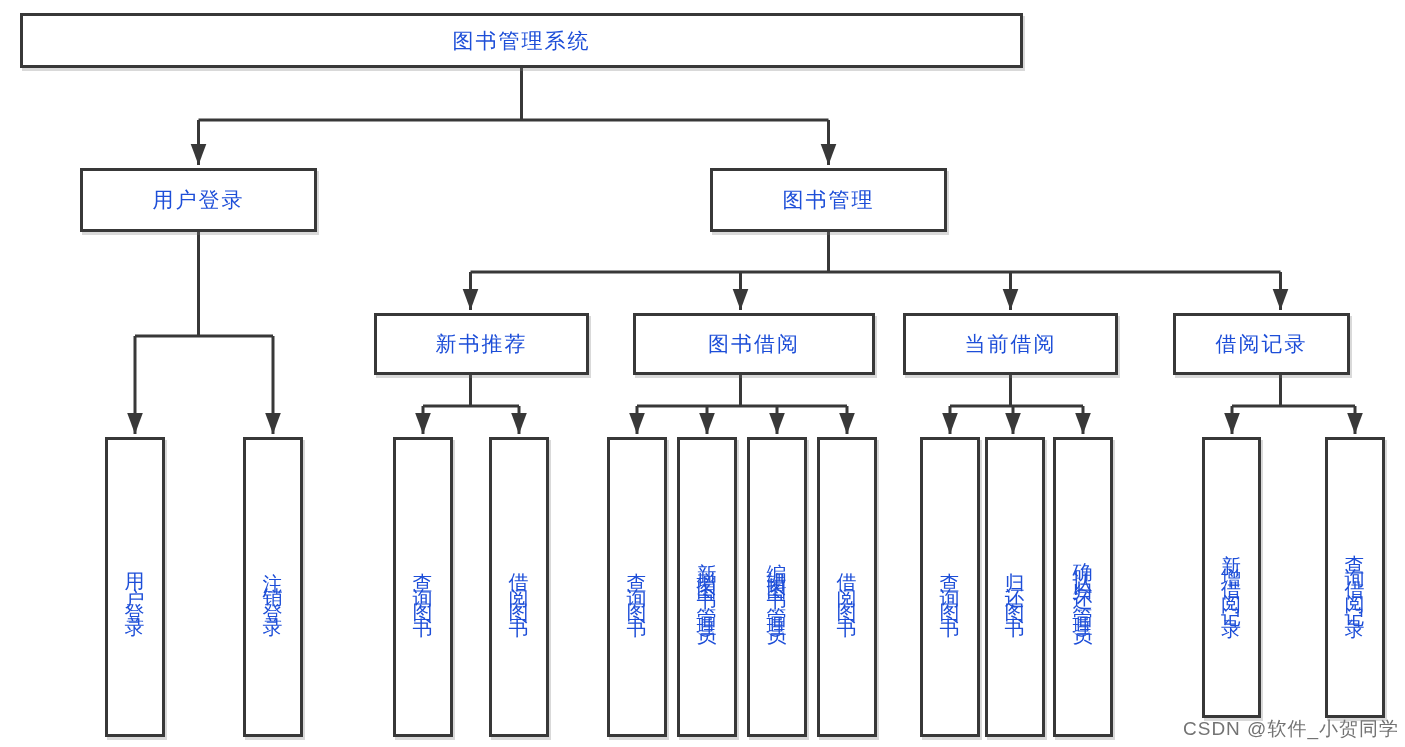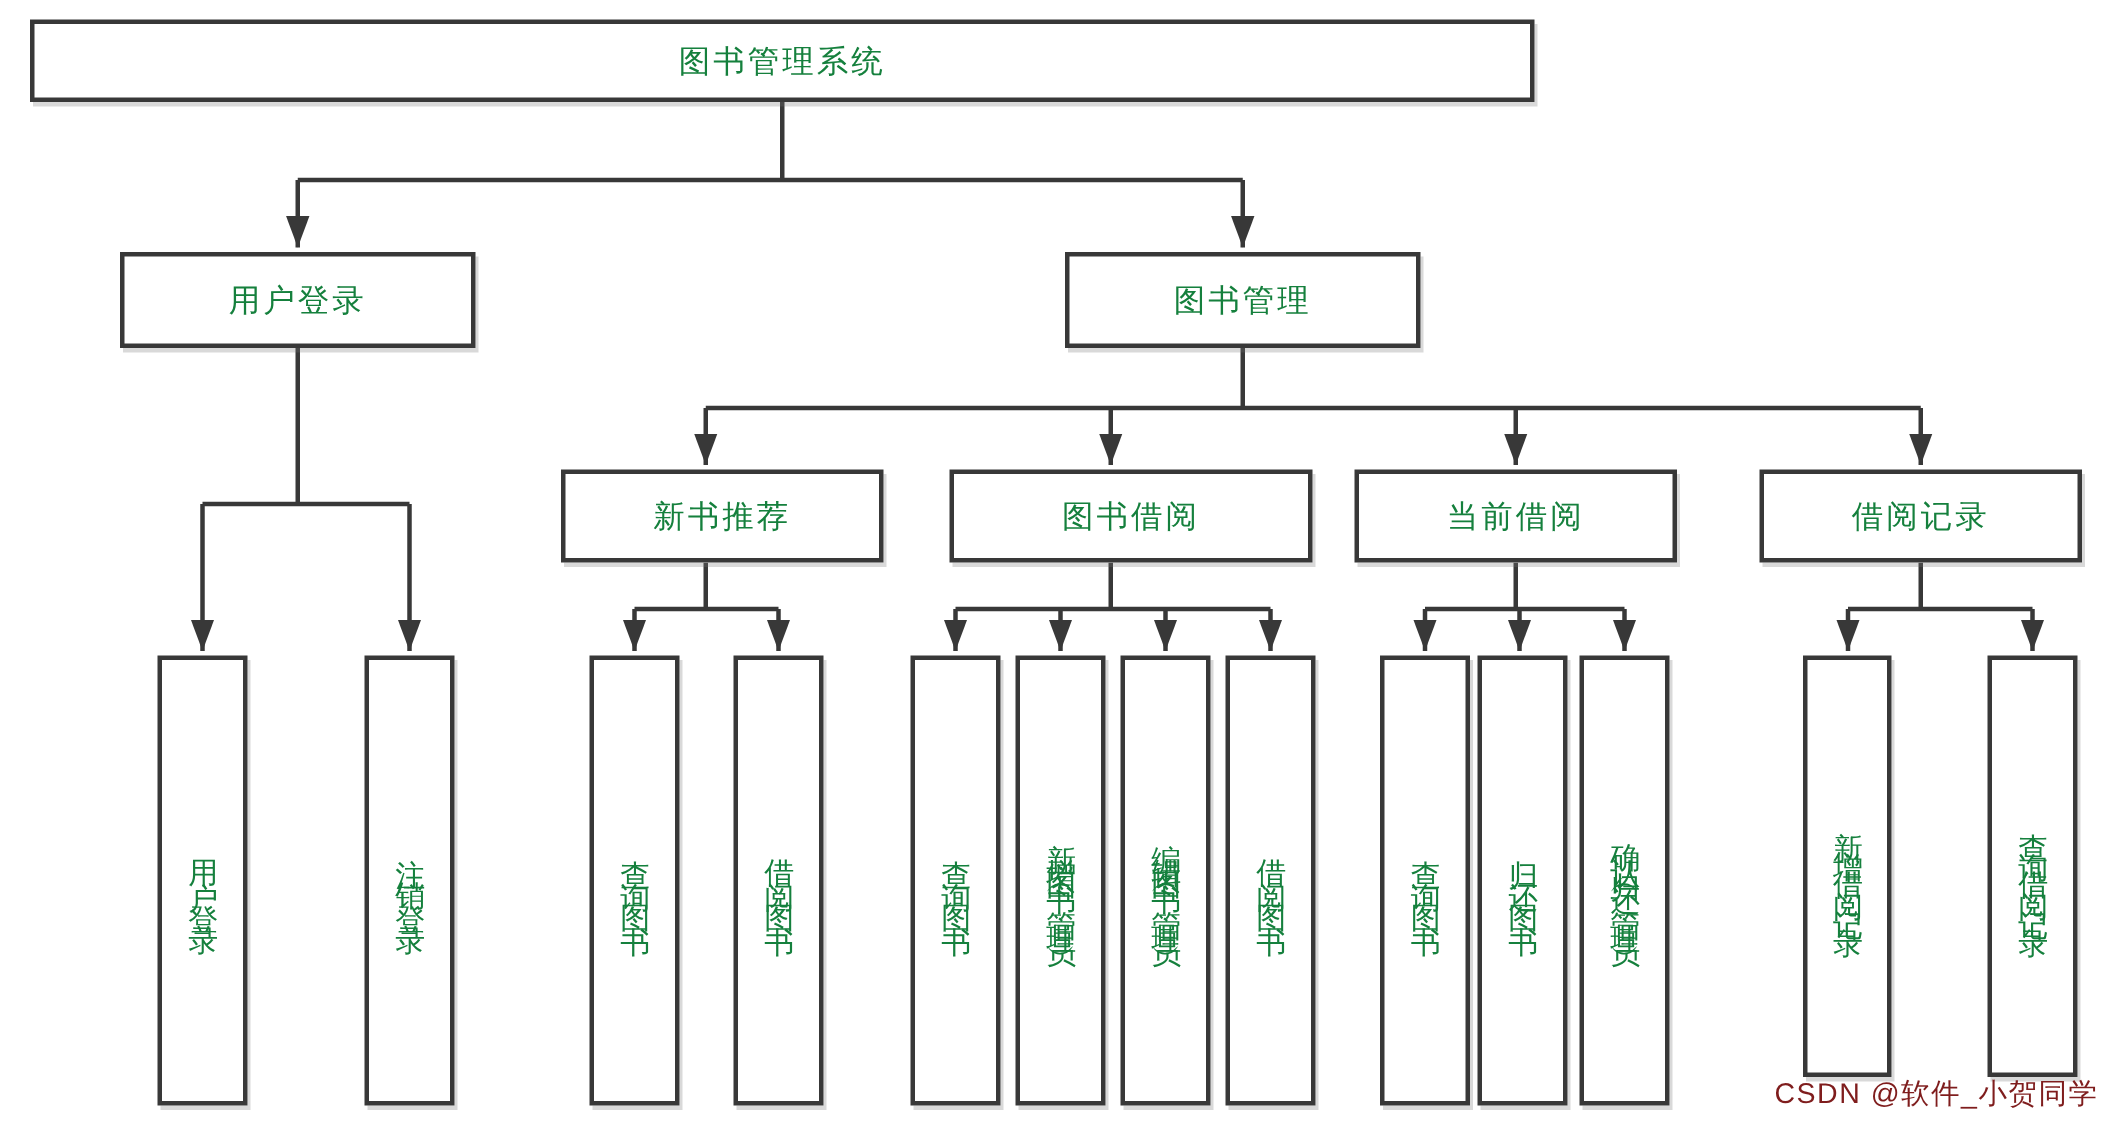--- a/index.html
+++ b/index.html
@@ -22,21 +22,21 @@
   }
   .node {
     position: absolute;
     box-sizing: border-box;
     background: #ffffff;
     border: 3px solid #383838;
     box-shadow: 2px 3px 0 rgba(120,120,120,0.28);
     display: flex;
     align-items: center;
     justify-content: center;
-    color: #15803d;
+    color: #1d4ed8;
     z-index: 1;
   }
   .hnode {
     font-size: 21px;
     letter-spacing: 2px;
     white-space: nowrap;
   }
   .vnode {
     font-size: 20px;
   }
@@ -47,21 +47,21 @@
     white-space: nowrap;
   }
   .ls15 .vtxt { letter-spacing: 15px; }
   .ls13 .vtxt { letter-spacing: 13px; }
   .ls9  .vtxt { letter-spacing: 9px; }
   .watermark {
     position: absolute;
     left: 1183px;
     top: 716px;
     font-size: 19px;
-    color: #7f1d1d;
+    color: #737373;
     white-space: nowrap;
     z-index: 3;
     letter-spacing: 1px;
   }
 </style>
 </head>
 <body>
 
 <div class="canvas">
 
@@ -135,21 +135,21 @@
 
   <div class="node hnode" style="left:374px; top:313px; width:215px; height:62px;">
     <span>新书推荐</span>
   </div>
   <div class="node hnode" style="left:633px; top:313px; width:242px; height:62px;">
     <span>图书借阅</span>
   </div>
   <div class="node hnode" style="left:903px; top:313px; width:215px; height:62px;">
     <span>当前借阅</span>
   </div>
-  <div class="node hnode" style="left:1173px; top:313px; width:215px; height:62px;">
+  <div class="node hnode" style="left:1173px; top:313px; width:177px; height:62px;">
     <span>借阅记录</span>
   </div>
 
   <div class="node vnode ls15" style="left:105px; top:437px; width:60px; height:300px;">
     <span class="vtxt">用户登录</span>
   </div>
   <div class="node vnode ls15" style="left:243px; top:437px; width:60px; height:300px;">
     <span class="vtxt">注销登录</span>
   </div>
 

